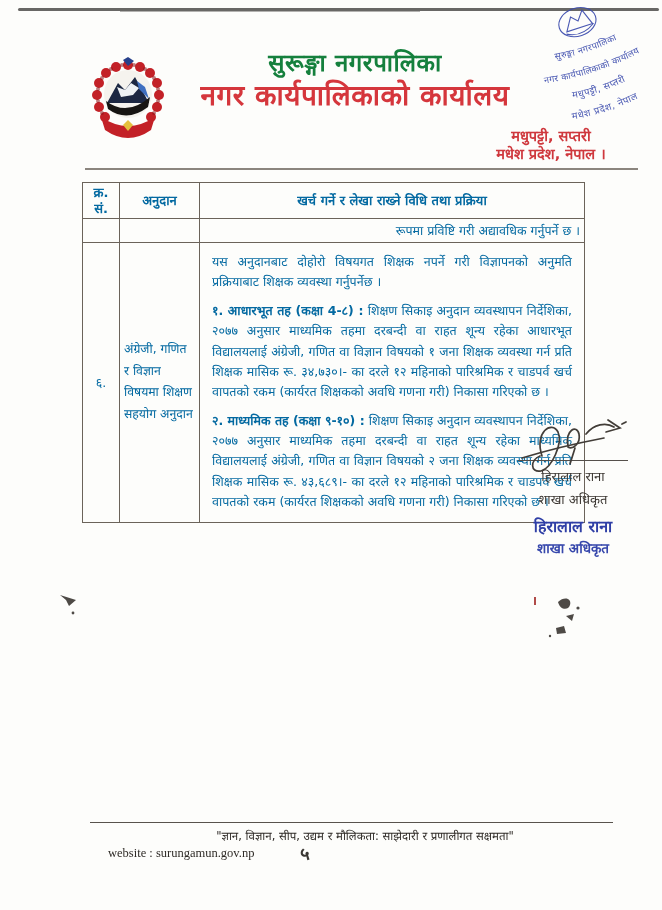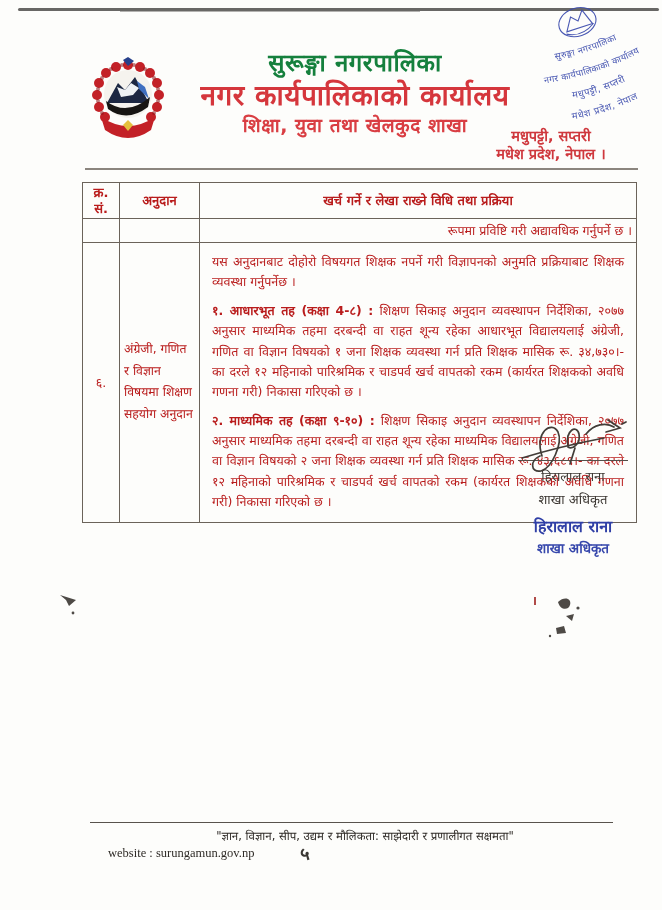--- a/index.html
+++ b/index.html
@@ -25,22 +25,22 @@
   
   .stamp{position:absolute;left:518px;top:2px;width:146px;height:132px;opacity:.92;}
 
   
   .address{position:absolute;right:16px;top:127px;width:190px;text-align:center;
     color:#cf383d;font-weight:bold;font-size:14.5px;line-height:18px;}
 
   .header-rule{position:absolute;left:85px;top:168px;width:553px;height:2px;background:#6e675f;opacity:.8;}
 
   
-  table.doc{position:absolute;left:82px;top:182px;width:555px;border-collapse:collapse;
-    font-size:12.5px;color:#b91c1c;}
+  table.doc{position:absolute;left:82px;top:182px;width:503px;border-collapse:collapse;
+    font-size:12.5px;color:#0369a1;}
   table.doc td,table.doc th{border:1px solid #6b635a;padding:1px 4px;vertical-align:middle;}
   table.doc th{font-weight:bold;font-size:13px;text-align:center;height:33px;line-height:1.2;}
   td.sn-cell{width:28px;text-align:center;}
   td.grant-cell{width:71px;line-height:1.75;padding:6px 5px;font-size:12.3px;}
   td.method-cell{padding:1px 7px;}
   tr.row-a td{height:21px;}
   tr.row-a td.method-cell{text-align:right;}
   td.body-cell{padding:2px 7px 8px 7px;}
   td.body-cell p{margin:8px;line-height:1.63;text-align:justify;}
   td.body-cell .lead{font-weight:bold;}
@@ -116,21 +116,20 @@
       <path d="M19,44 Q40,60 63,40 L61,50 Q40,66 21,52 Z" fill="#171513"></path>
 
       <path d="M14,60 Q41,78 68,60 L64,73 Q41,89 18,73 Z" fill="#c32127"></path>
       <path d="M36,68 L41,63 L46,68 L41,74 Z" fill="#e5c13d"></path>
     </svg>
   </div>
 
   <div class="title-block">
     <div class="title-muni">सुरूङ्गा नगरपालिका</div>
     <div class="title-office">नगर कार्यपालिकाको कार्यालय</div>
-    <div class="title-branch">शिक्षा, युवा तथा खेलकुद शाखा</div>
   </div>
 
   <div class="stamp">
     <svg width="146" height="132" viewBox="0 0 146 132">
       <defs>
         <path id="sp1" d="M26,44 Q73,54 120,44" fill="none"></path>
         <path id="sp2" d="M12,64 Q73,77 134,64" fill="none"></path>
         <path id="sp3" d="M30,86 Q73,96 116,86" fill="none"></path>
         <path id="sp4" d="M20,106 Q73,117 126,106" fill="none"></path>
       </defs>

